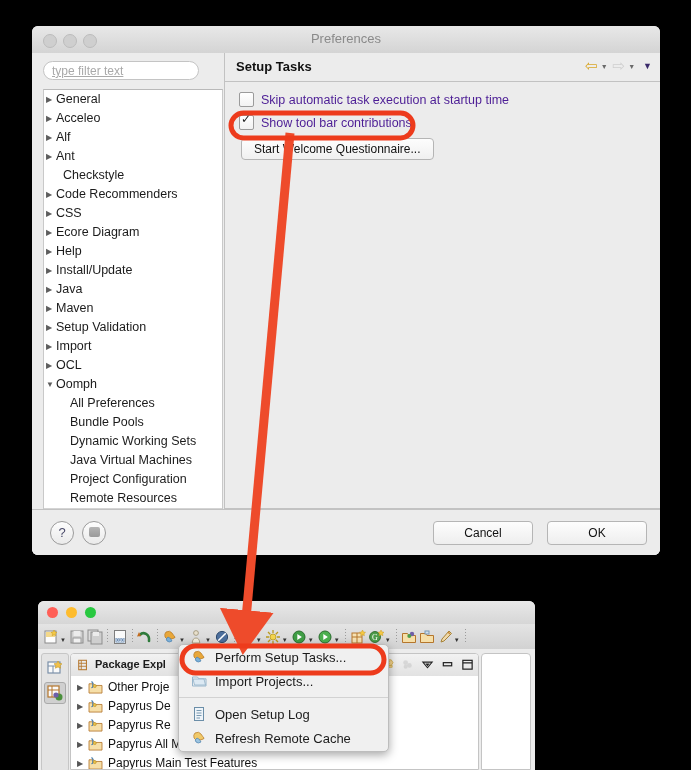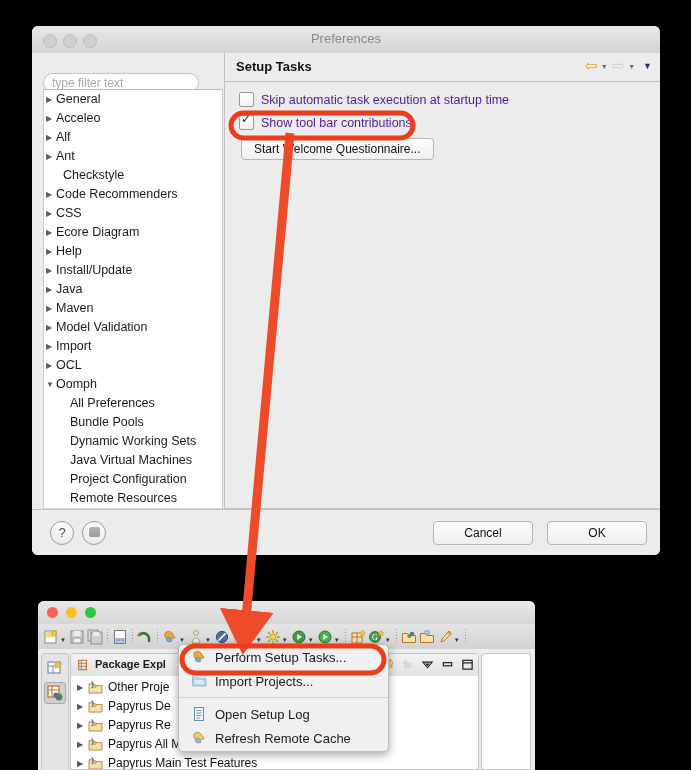--- a/index.html
+++ b/index.html
@@ -28,24 +28,25 @@
   .traffic.t1{left:11px;} .traffic.t2{left:31px;} .traffic.t3{left:51px;}
 
   #prefs-body{position:absolute;left:0;top:27px;right:0;bottom:0;}
 
   
   #prefs-left{
     position:absolute;left:0;top:0;width:192px;bottom:0;
     background:#ececec;
   }
   #filter-input{
-    position:absolute;left:11px;top:20px;width:156px;height:19px;
+    position:absolute;left:11px;top:8px;width:156px;height:19px;
     background:#fff;border:1px solid #c4c4c4;border-radius:10px;
     font-size:12px;color:#a9a9a9;padding:0 8px;line-height:19px;
     box-sizing:border-box;
+    text-decoration:underline;
   }
   #tree-scroll{
     position:absolute;left:11px;top:36px;width:178px;height:441px;
     background:#fff;border:1px solid #c9c9c9;border-top-color:#b9b9b9;
     overflow:hidden;
   }
   .tree-item{
     height:19px;line-height:19px;font-size:12.5px;color:#1b1b1b;
     white-space:nowrap;position:relative;padding-left:12px;
   }
@@ -213,21 +214,21 @@
           <div class="tree-item"><span class="tw">▶</span><span>Alf</span></div>
           <div class="tree-item"><span class="tw">▶</span><span>Ant</span></div>
           <div class="tree-item leaf"><span>Checkstyle</span></div>
           <div class="tree-item"><span class="tw">▶</span><span>Code Recommenders</span></div>
           <div class="tree-item"><span class="tw">▶</span><span>CSS</span></div>
           <div class="tree-item"><span class="tw">▶</span><span>Ecore Diagram</span></div>
           <div class="tree-item"><span class="tw">▶</span><span>Help</span></div>
           <div class="tree-item"><span class="tw">▶</span><span>Install/Update</span></div>
           <div class="tree-item"><span class="tw">▶</span><span>Java</span></div>
           <div class="tree-item"><span class="tw">▶</span><span>Maven</span></div>
-          <div class="tree-item"><span class="tw">▶</span><span>Model Validation</span></div>
+          <div class="tree-item"><span class="tw">▶</span><span>Setup Validation</span></div>
           <div class="tree-item"><span class="tw">▶</span><span>Import</span></div>
           <div class="tree-item"><span class="tw">▶</span><span>OCL</span></div>
           <div class="tree-item"><span class="tw">▼</span><span>Oomph</span></div>
           <div class="tree-item child"><span>All Preferences</span></div>
           <div class="tree-item child"><span>Bundle Pools</span></div>
           <div class="tree-item child"><span>Dynamic Working Sets</span></div>
           <div class="tree-item child"><span>Java Virtual Machines</span></div>
           <div class="tree-item child"><span>Project Configuration</span></div>
           <div class="tree-item child"><span>Remote Resources</span></div>
           <div class="tree-item child sel"><span>Setup Tasks</span></div>

